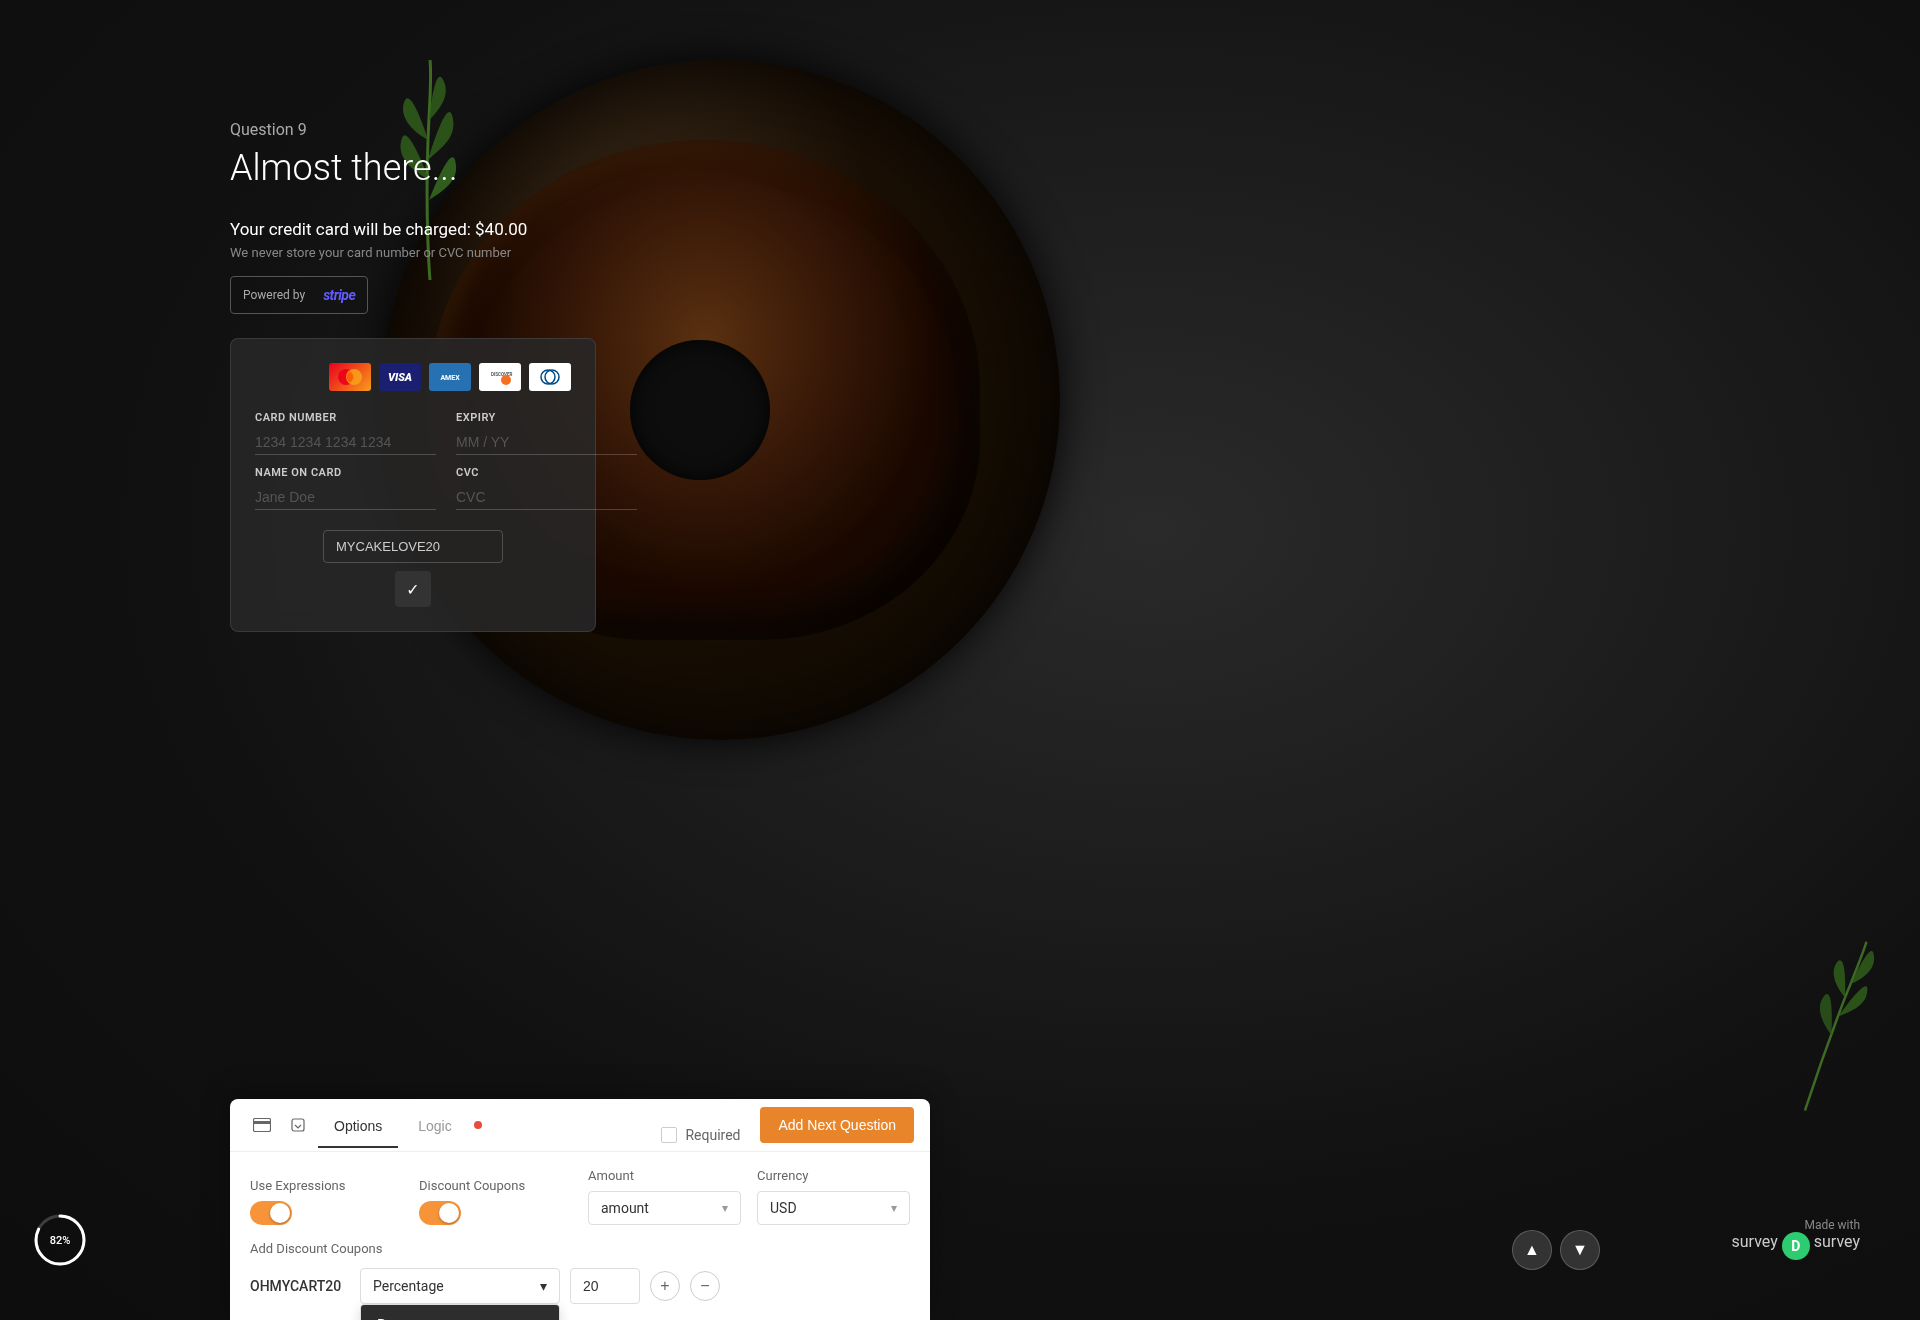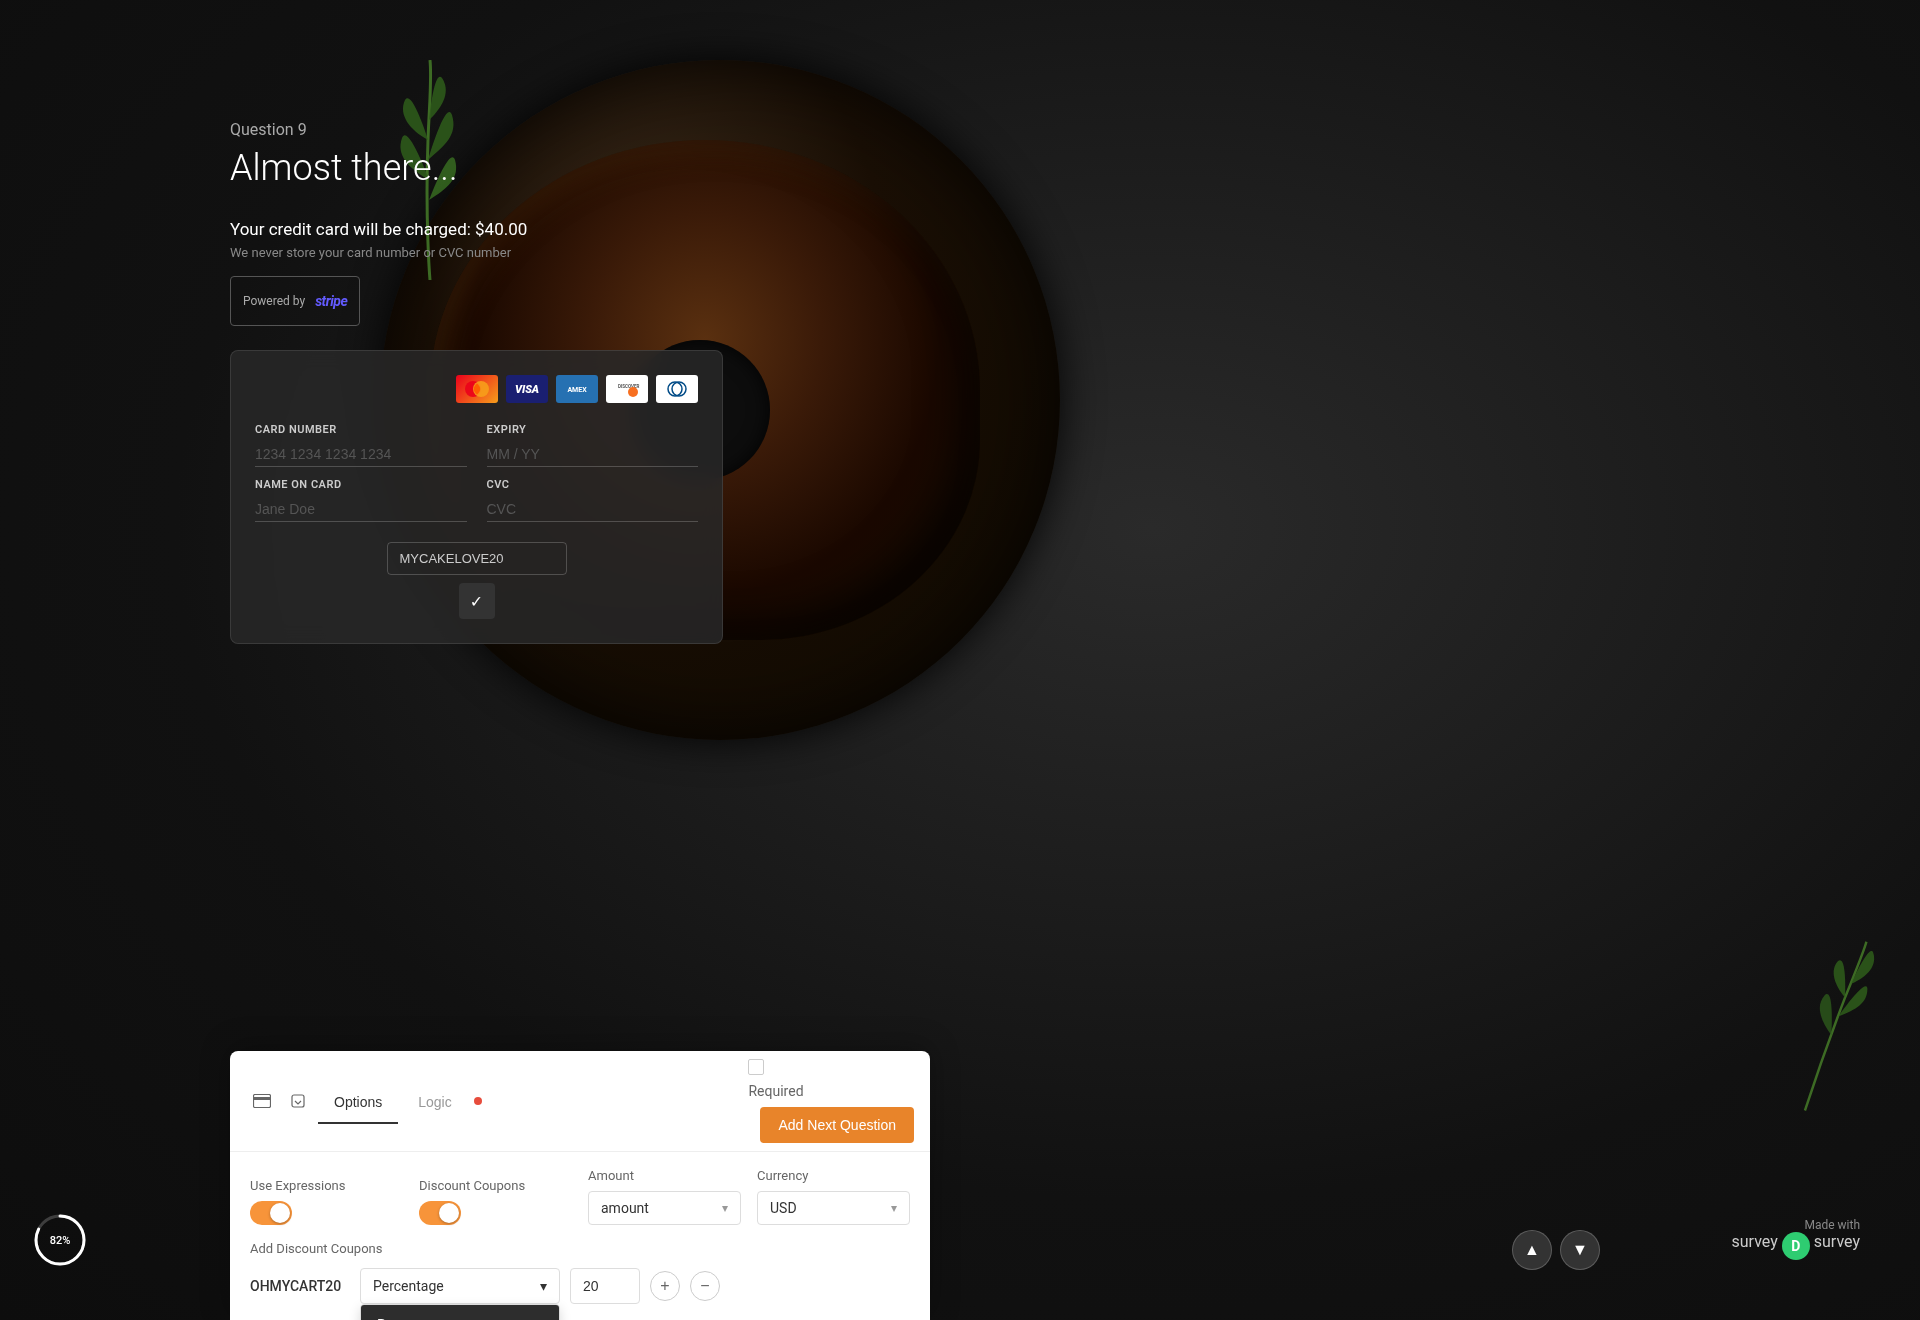--- a/index.html
+++ b/index.html
@@ -87,24 +87,24 @@
 
     .security-text {
       font-size: 13px;
       color: #888;
       margin-bottom: 16px;
     }
 
     .stripe-badge {
       display: inline-flex;
       align-items: center;
-      gap: 10px;
+      gap: 18px;
       border: 1px solid #555;
       border-radius: 4px;
-      padding: 16px 12px;
+      padding: 10px 12px;
       margin-bottom: 24px;
       background: transparent;
     }
 
     .stripe-badge-text {
       font-size: 12px;
       color: #aaa;
     }
 
     .stripe-logo {
@@ -114,21 +114,21 @@
       font-style: italic;
       letter-spacing: -0.5px;
     }
 
     
     .card-form {
       background: rgba(40, 40, 40, 0.85);
       border: 1px solid rgba(255,255,255,0.1);
       border-radius: 8px;
       padding: 24px;
-      width: 493px;
+      width: 366px;
       backdrop-filter: blur(10px);
     }
 
     .card-icons {
       display: flex;
       gap: 8px;
       margin-bottom: 20px;
       justify-content: flex-end;
     }
 
@@ -297,25 +297,24 @@
       height: 2px;
       background: #333;
     }
 
     .tab-btn.inactive {
       color: #999;
     }
 
     .required-section {
       display: flex;
-      align-items: flex-start;
+      align-items: flex-end;
       gap: 8px;
       margin-left: auto;
       padding: 8px 0;
-      flex-direction: column;
     }
 
     .required-checkbox {
       width: 16px;
       height: 16px;
       border: 1px solid #ccc;
       border-radius: 2px;
       cursor: pointer;
     }
 

